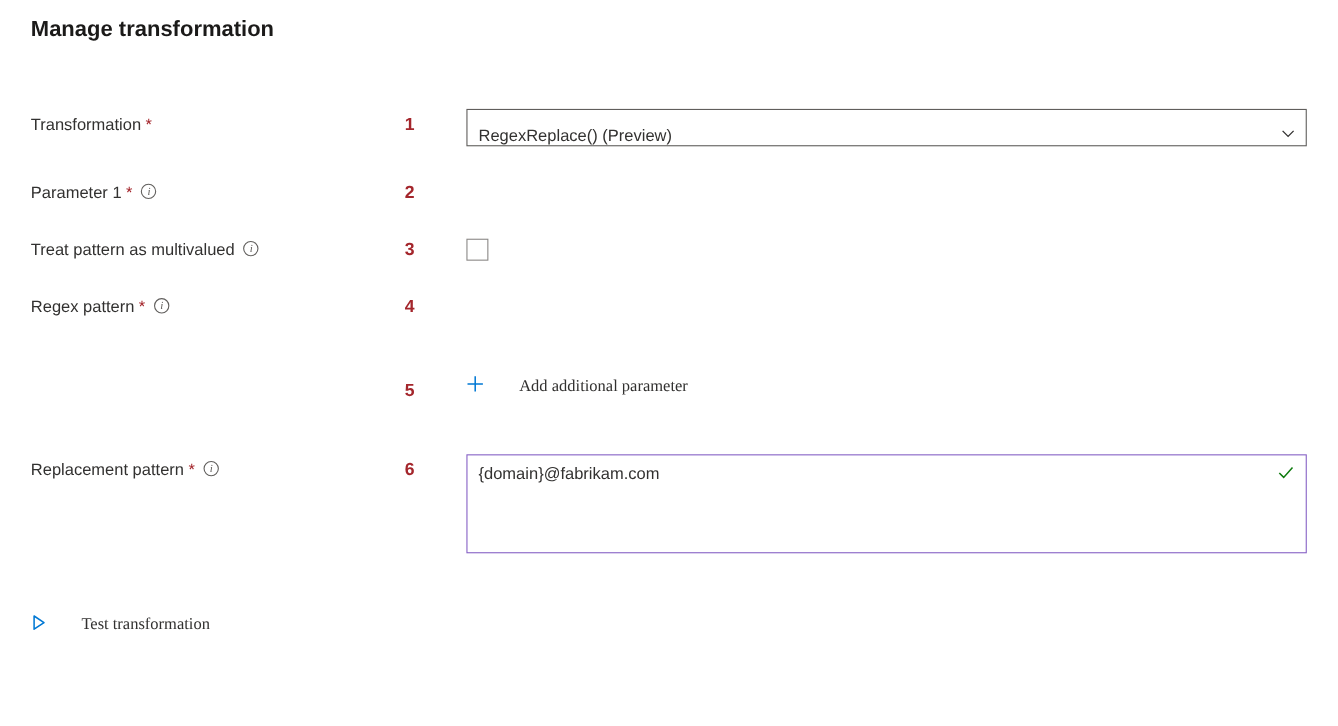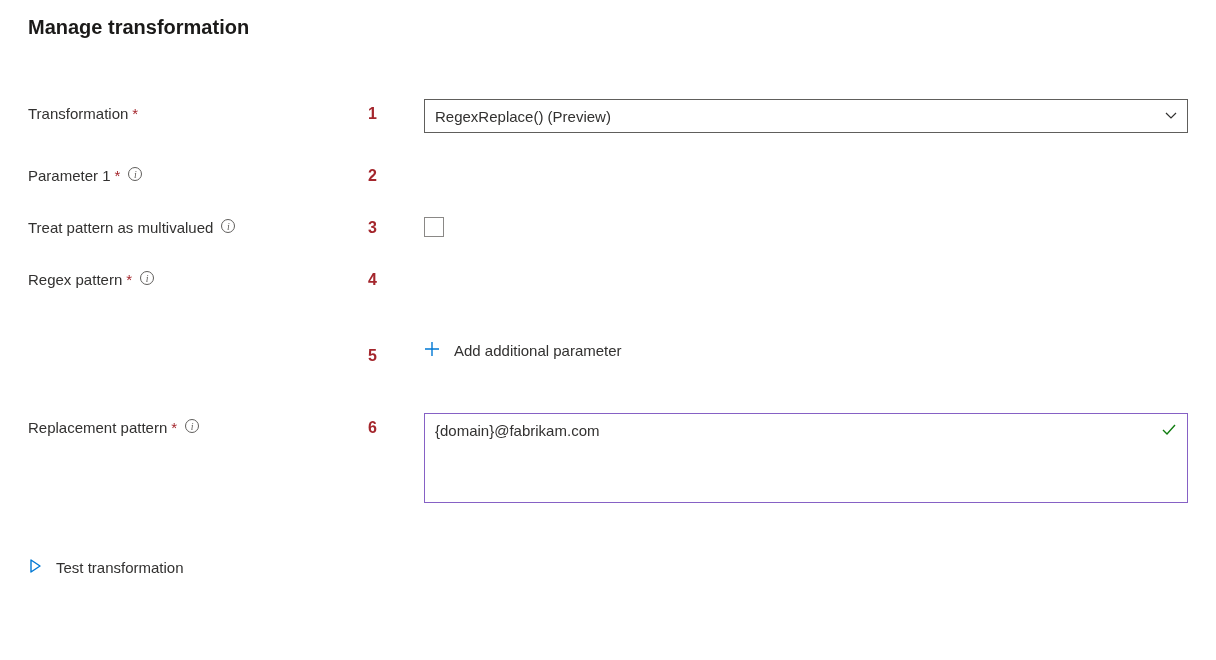--- a/index.html
+++ b/index.html
@@ -48,21 +48,21 @@
       width: 56px;
       text-align: left;
       padding-top: 6px;
       font-weight: 700;
       color: #a4262c;
       font-size: 16px;
     }
     .control-col { flex: 1; max-width: 800px; }
     .dropdown {
       display: flex;
-      align-items: center;
+      align-items: flex-end;
       justify-content: space-between;
       border: 1px solid #605e5c;
       background: #fff;
       height: 34px;
       padding: 0 10px;
       cursor: pointer;
       font-size: 15px;
     }
     .dropdown .chevron svg { width: 12px; height: 12px; }
     .checkbox-box {
@@ -87,24 +87,25 @@
     }
     .check-icon {
       position: absolute;
       top: 8px;
       right: 10px;
     }
     .check-icon svg { width: 16px; height: 16px; }
     .link-row {
       display: flex;
       align-items: center;
-      gap: 14px;
+      gap: 32px;
       font-size: 15px;
       color: #323130;
       cursor: pointer;
+      font-family: Liberation Serif, serif;
     }
     .plus-icon svg { width: 16px; height: 16px; }
     .play-icon svg { width: 14px; height: 14px; }
     .add-param-row { margin-bottom: 48px; }
     .test-row { margin-top: 44px; flex-direction: column; }
   </style>
 </head>
 <body>
 
 <h1 class="page-title">Manage transformation</h1>

